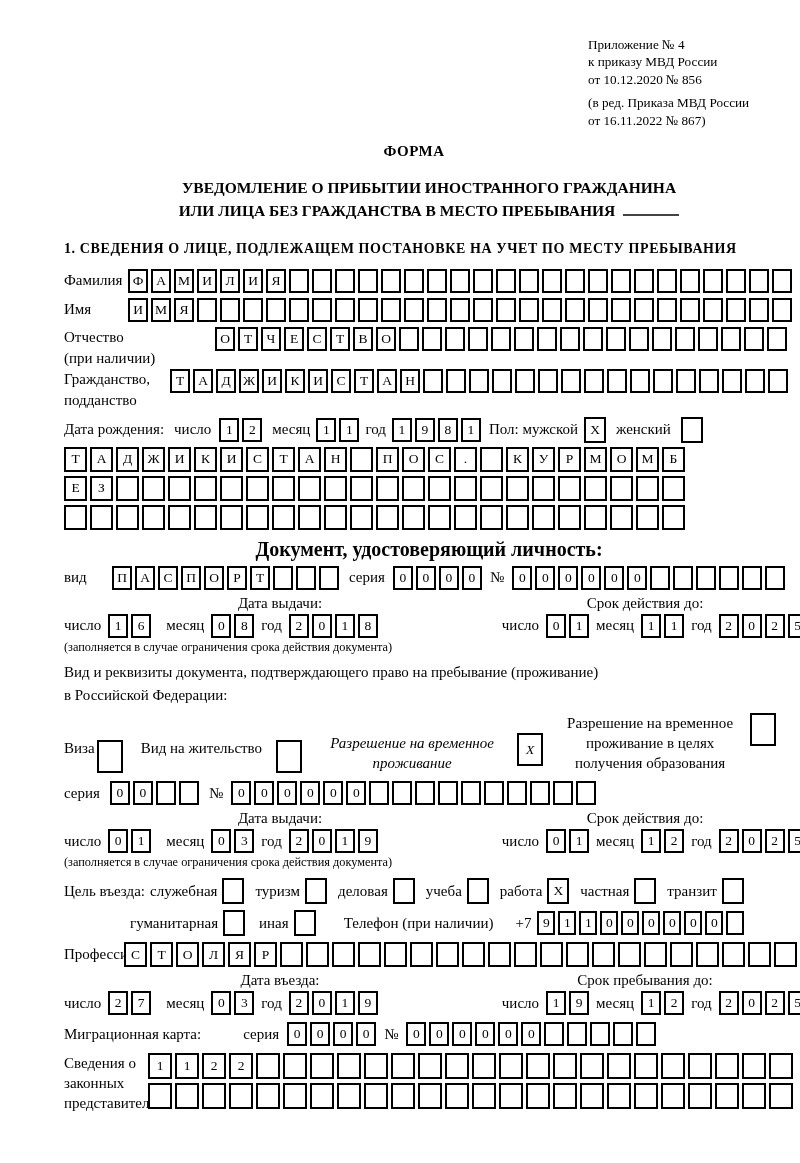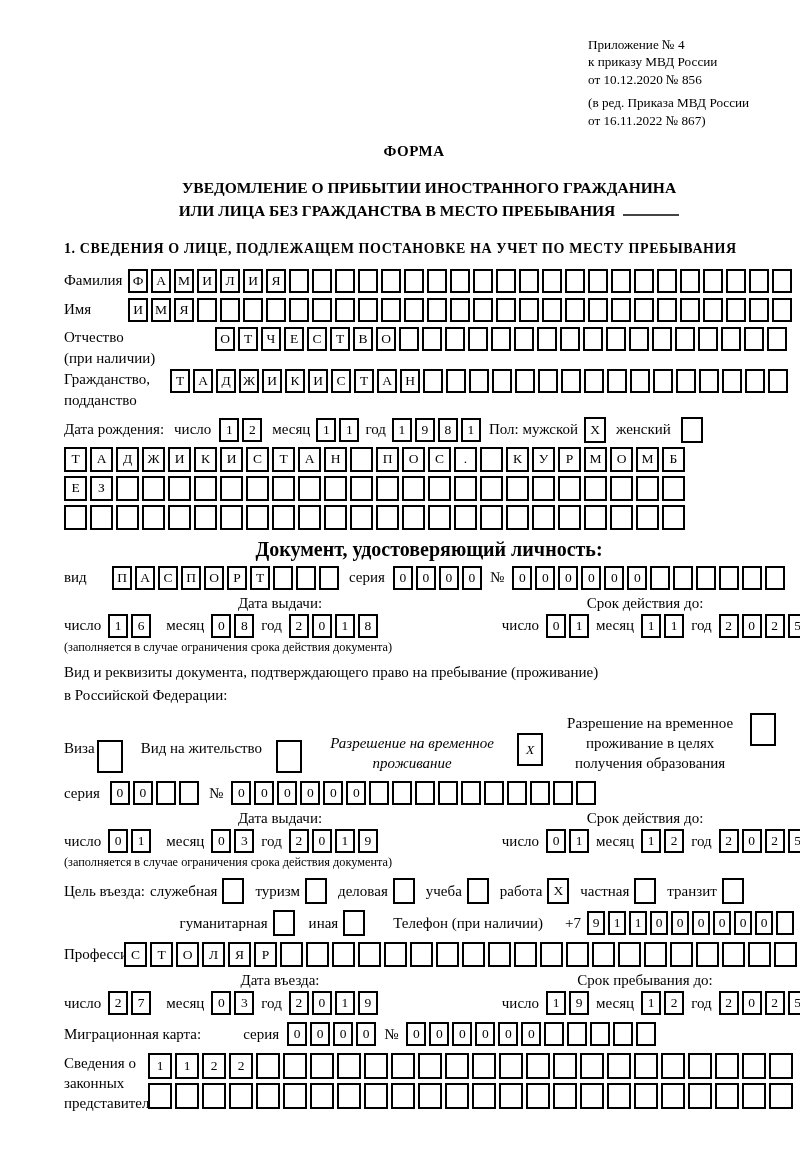--- a/index.html
+++ b/index.html
@@ -63,21 +63,21 @@
   .intro { margin-top:6px; line-height:1.55; }
 
   .visa-row { display:flex; align-items:flex-end; margin-top:6px; }
   .visa-opt { display:flex; align-items:flex-start; gap:7px; }
   .opt-center { text-align:center; line-height:20px; }
   .w196 { width:196px; } .w186 { width:186px; }
 
   .purpose-row { display:flex; align-items:center; margin-top:8px; flex-wrap:nowrap; }
   .pl { margin-right:5px; white-space:nowrap; }
   .purpose-row .cells { margin-right:11px; }
-  .phone-row { display:flex; align-items:center; margin-top:6px; margin-left:66px;justify-content:flex-end; }
+  .phone-row { display:flex; align-items:center; margin-top:6px; margin-left:66px; }
 </style>
 </head>
 <body>
 
 <div class="page">
 
   <div class="appendix">
     <div>Приложение № 4</div>
     <div>к приказу МВД России</div>
     <div>от 10.12.2020 № 856</div>

